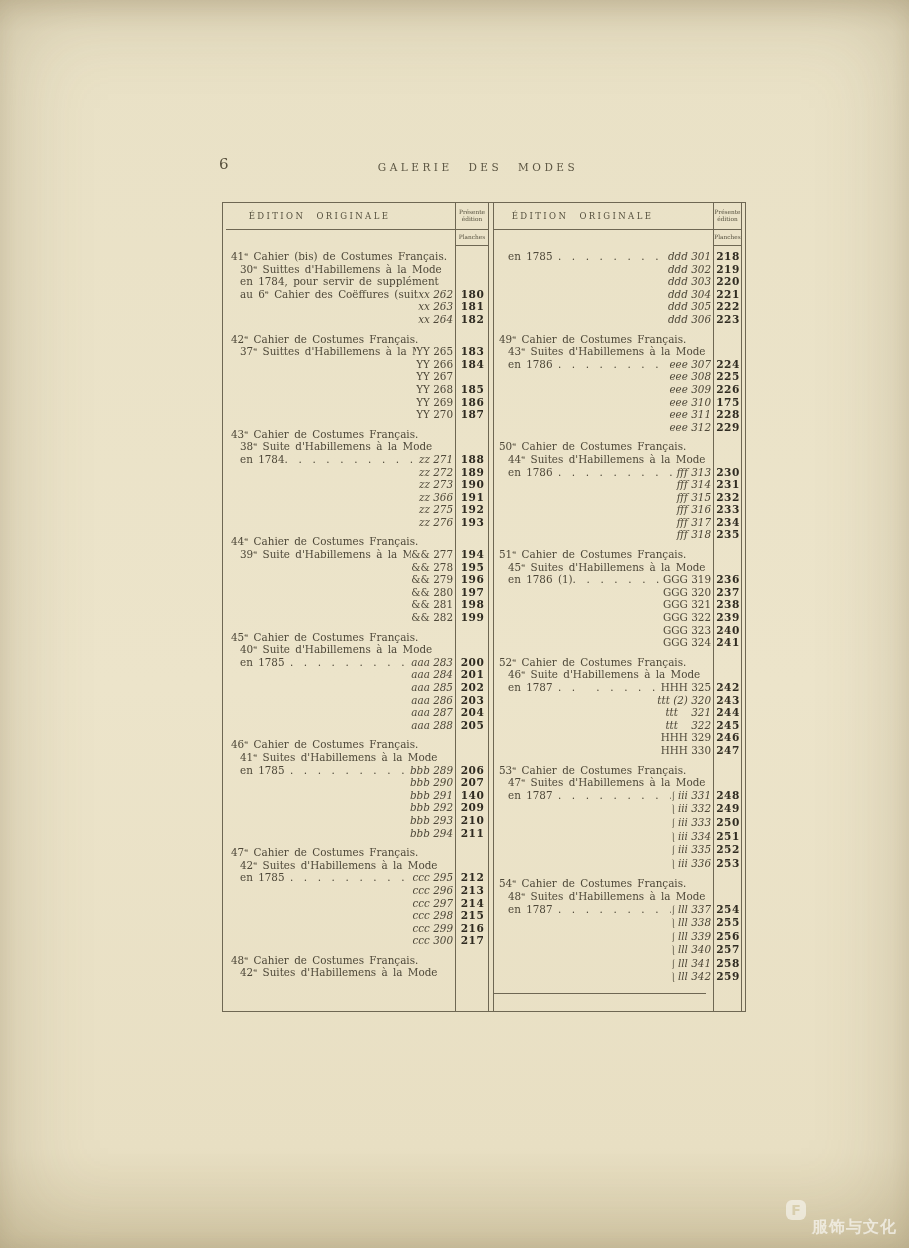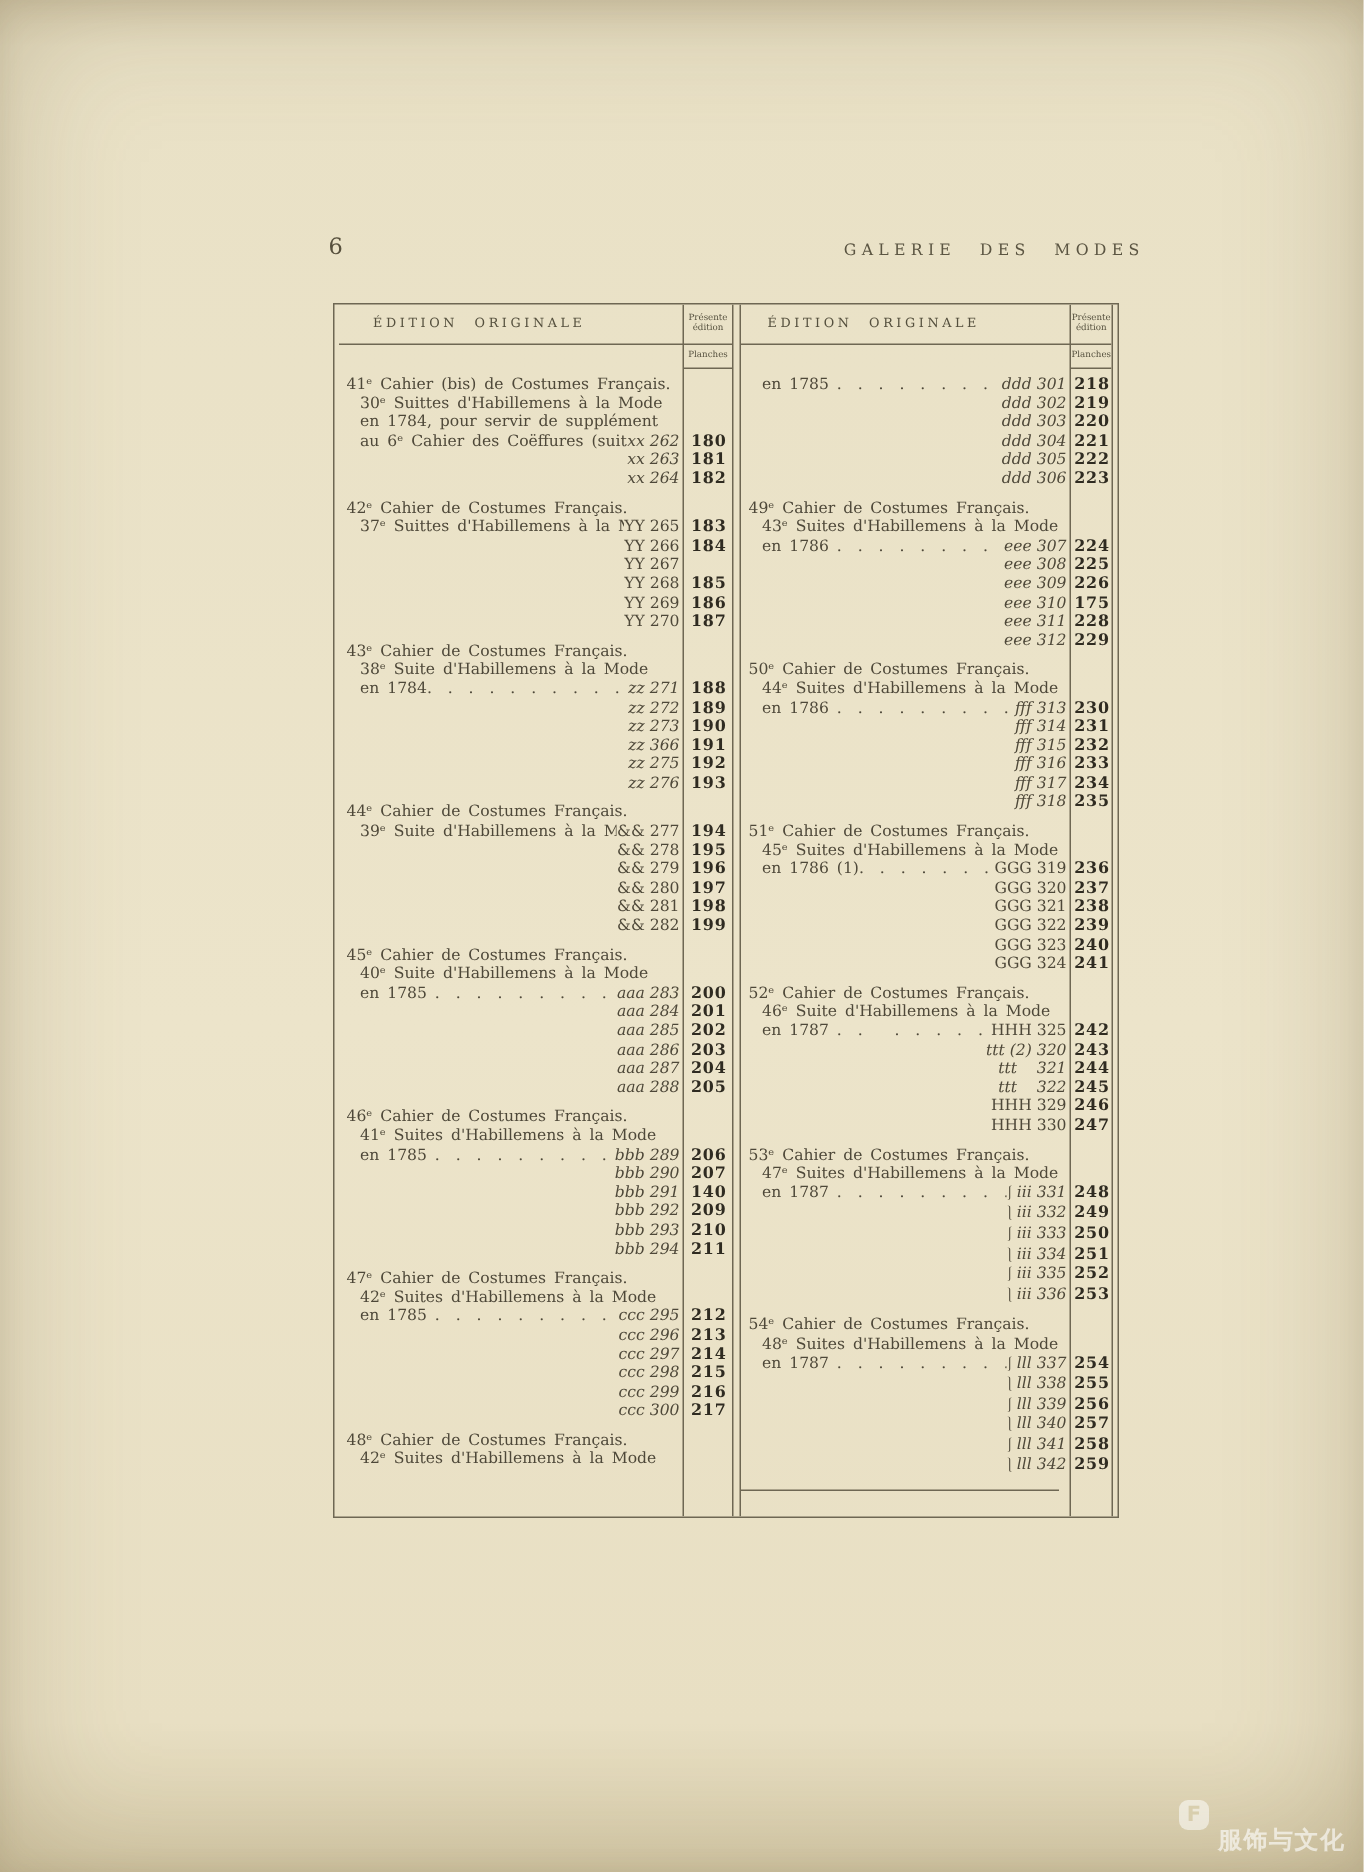--- a/index.html
+++ b/index.html
@@ -4,21 +4,21 @@
 <style>
   html,body{margin:0;padding:0;}
   body{
     width:909px;height:1248px;position:relative;overflow:hidden;
     background:linear-gradient(180deg,#ddd3b6 0%,#e9e1c6 2.5%,#ece4ca 55%,#e8dfc3 92%,#d9cead 100%);
     font-family:"DejaVu Serif","Liberation Serif",serif;
   }
   .vignette{position:absolute;inset:0;pointer-events:none;
     box-shadow:inset 0 0 90px rgba(110,92,55,.28), inset 0 0 18px rgba(110,92,55,.12);}
   .page-number{position:absolute;left:219px;top:155px;font-size:15px;color:#57503d;}
-  .running-title{position:absolute;left:239px;top:161px;width:524px;text-align:right;
+  .running-title{position:absolute;left:216px;top:161px;width:524px;text-align:center;
     font-size:10.5px;letter-spacing:3.5px;word-spacing:9px;color:#5b5542;}
   
   .idx-table{position:absolute;left:222px;top:202px;width:524px;height:810px;box-sizing:border-box;
     border:1.3px solid #6e6753;display:flex;gap:4px;padding:0 3px;overflow:hidden;color:#4e4839;}
   .half{position:relative;box-sizing:border-box;display:flex;flex-direction:column;overflow:hidden;}
   .half.left{width:263px;border-right:1px solid #6e6753;--numw:32px;}
   .half.right{flex:1;border-left:1px solid #6e6753;border-right:1px solid #6e6753;--numw:27px;}
   .half::before{content:"";position:absolute;top:0;bottom:0;right:var(--numw);width:1px;background:#6e6753;}
   .hdr1{height:26px;border-bottom:1px solid #6e6753;display:flex;align-items:center;flex:none;gap:43px;}
   .hdr1 .h-desc{flex:1;text-align:center;font-size:8.5px;letter-spacing:2.4px;word-spacing:6px;color:#55503e;}

